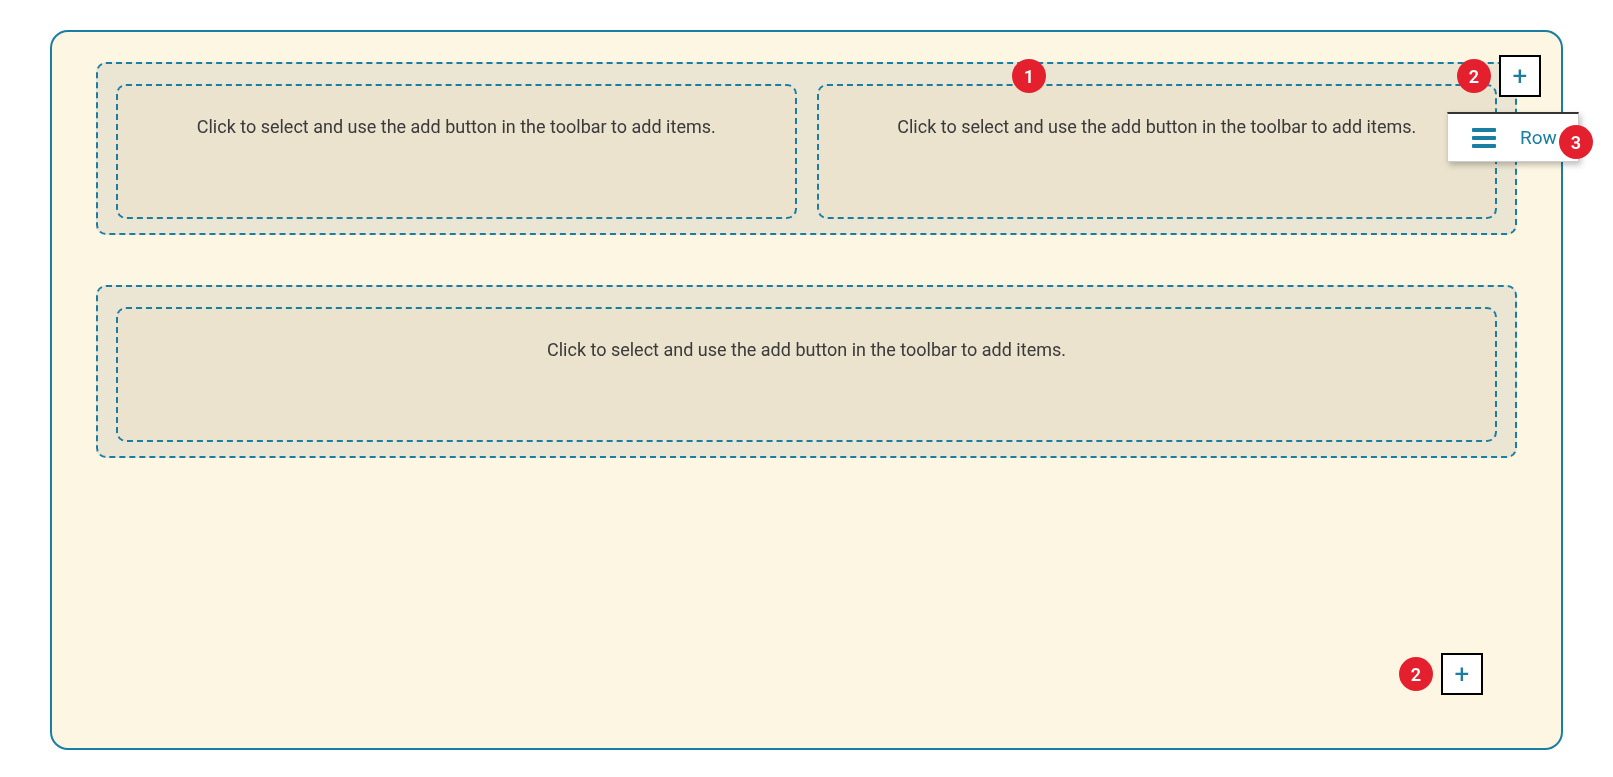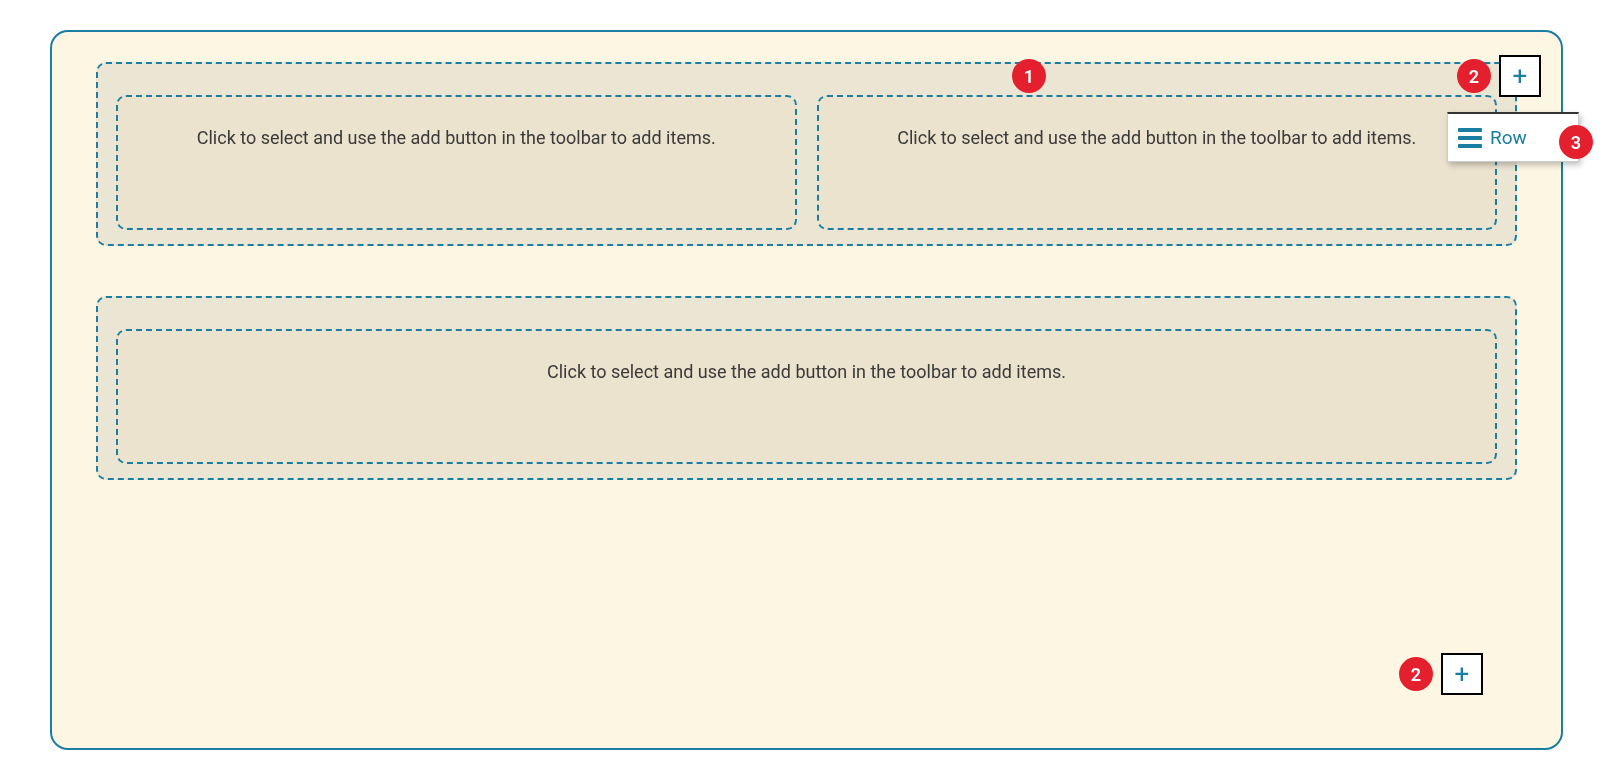--- a/index.html
+++ b/index.html
@@ -19,21 +19,21 @@
       margin: 10px auto 0;
       background: #fdf6e3;
       border: 2px solid #1a7ea3;
       border-radius: 18px;
       padding: 30px 44px;
     }
     .row-container {
       border: 2px dashed #1a7ea3;
       border-radius: 10px;
       background: #ebe5d3;
-      padding: 31px 18px 14px 18px;
+      padding: 20px 18px 14px 18px;
       margin-bottom: 50px;
       display: flex;
       gap: 20px;
     }
     .row-container:first-of-type {
       margin-top: 44px;
     }
     .col-cell {
       flex: 1;
       border: 2px dashed #1a7ea3;
@@ -91,22 +91,22 @@
       width: 132px;
       background: #ffffff;
       border: 1px solid #cccccc;
       border-top: 2px solid #333333;
       box-shadow: 2px 3px 6px rgba(0,0,0,0.25);
       z-index: 8;
     }
     .dropdown-item {
       display: flex;
       align-items: center;
-      gap: 8px;
-      padding: 12px 10px;
+      gap: 24px;
+      padding: 12px 24px;
       cursor: pointer;
       color: #1a7ea3;
       font-size: 19px;
     }
     .row-icon {
       display: inline-flex;
       flex-direction: column;
       gap: 4px;
     }
     .row-icon-bar {

